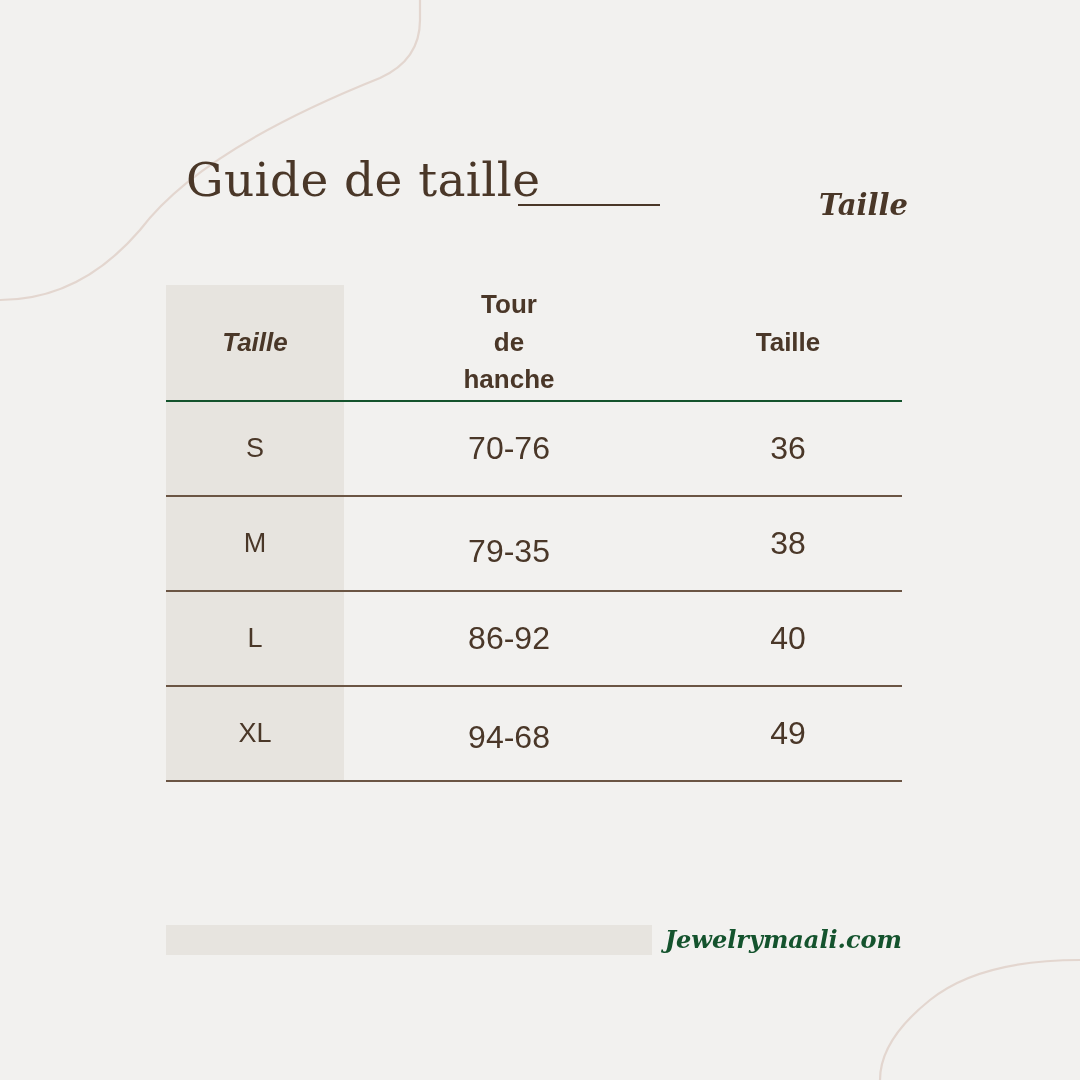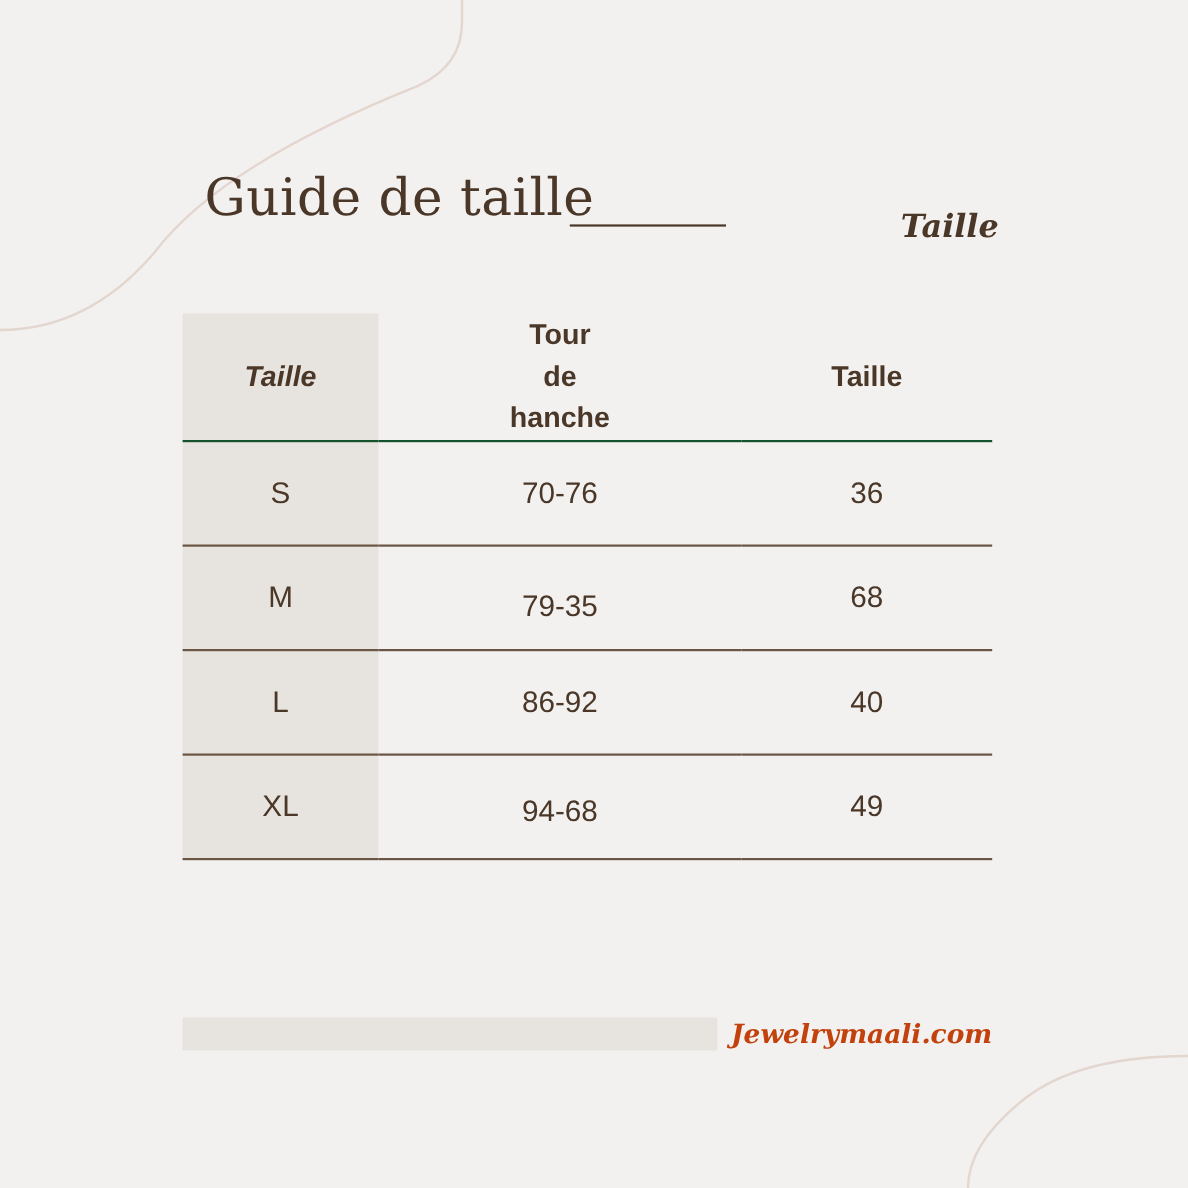--- a/index.html
+++ b/index.html
@@ -111,21 +111,21 @@
     font-style: italic;
     font-size: 26px;
     background: #e7e4df;
   }
 
   
   .size-table tbody tr {
     height: 95px;
   }
   .size-table tbody td {
-    font-size: 27px;
+    font-size: 32px;
     font-weight: 400;
     border-bottom: 2px solid #6b5544;
     line-height: 1.2;
   }
   .size-table tbody td.first {
     background: #e7e4df;
     font-size: 27px;
   }
   .size-table tbody tr:last-child td {
     border-bottom: 2px solid #6b5544;
@@ -154,21 +154,21 @@
     background: #e7e4df;
   }
   .footer-site {
     position: absolute;
     right: 0;
     top: 0px;
     font-family: "DejaVu Serif", serif;
     font-style: italic;
     font-weight: 700;
     font-size: 24px;
-    color: #c2410c;
+    color: #14532d;
     white-space: nowrap;
   }
 </style>
 </head>
 <body>
 
 <div class="page">
 
   <svg class="deco-svg" viewBox="0 0 1080 1080" xmlns="http://www.w3.org/2000/svg">
     <path d="M 420 0 L 420 20 Q 420 60 380 78 Q 200 150 140 230 Q 80 300 0 300" fill="none" stroke="#e3d6cf" stroke-width="2.2"></path>
@@ -197,21 +197,21 @@
       </thead>
       <tbody>
         <tr>
           <td class="first">S</td>
           <td>70-76</td>
           <td>36</td>
         </tr>
         <tr>
           <td class="first">M</td>
           <td class="nudge-down">79-35</td>
-          <td>68</td>
+          <td>38</td>
         </tr>
         <tr>
           <td class="first">L</td>
           <td>86-92</td>
           <td>40</td>
         </tr>
         <tr>
           <td class="first">XL</td>
           <td class="nudge-down-sm">94-68</td>
           <td>49</td>

